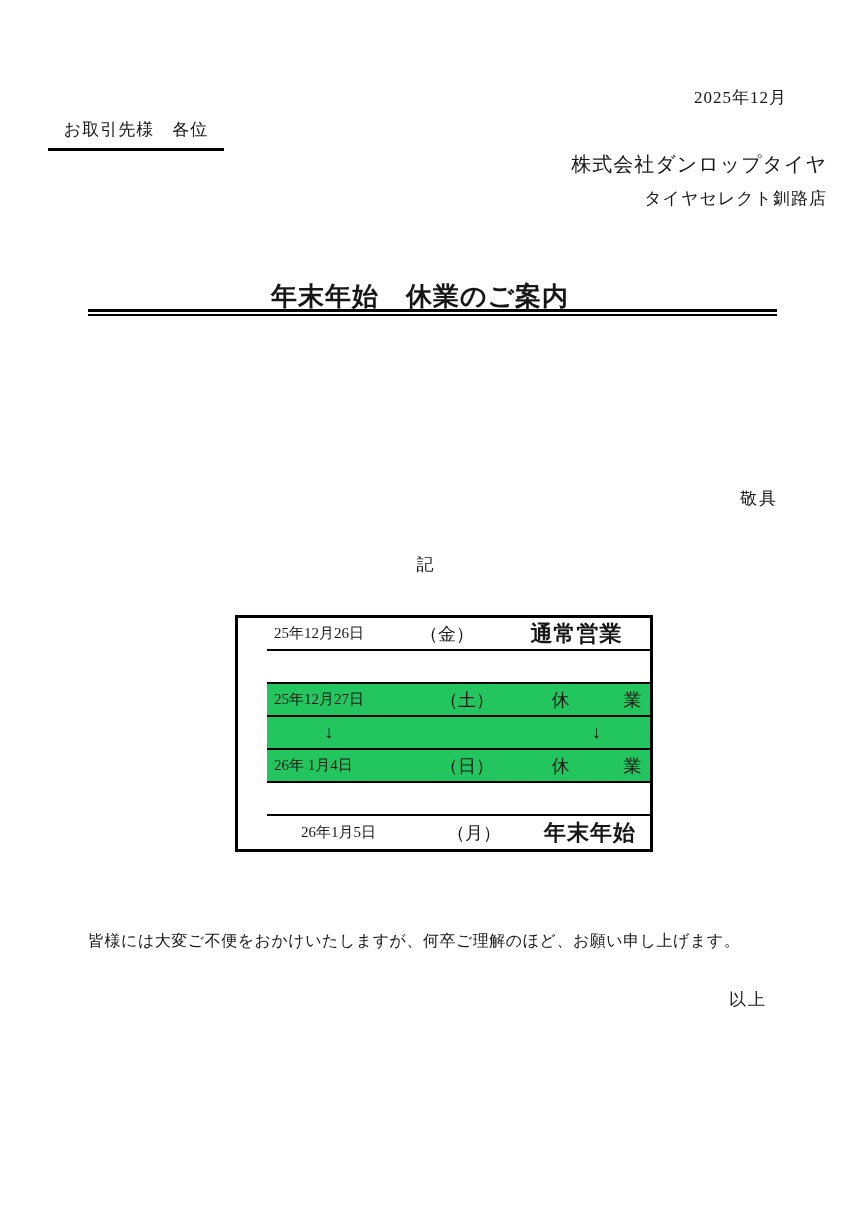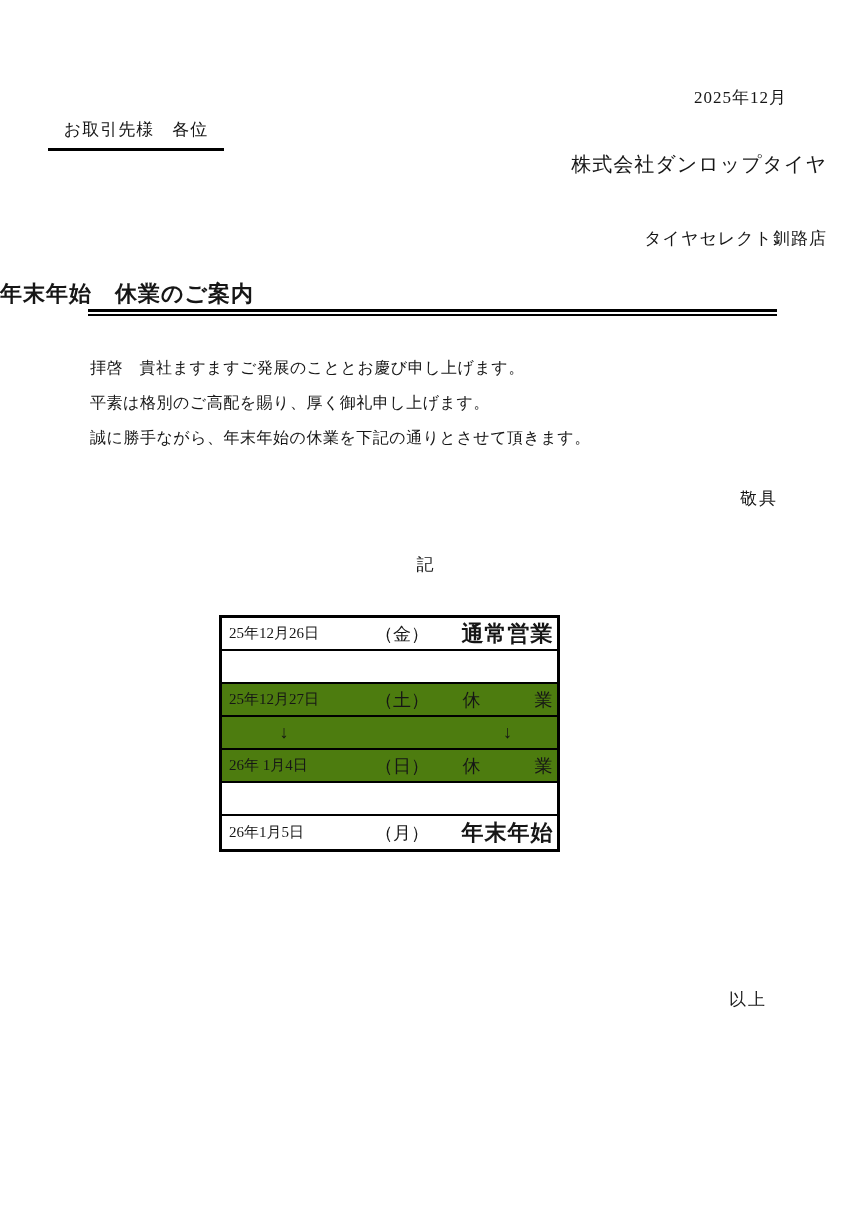--- a/index.html
+++ b/index.html
@@ -33,28 +33,28 @@
 
   .company-name {
     top: 151px; right: 37px;
     font-size: 20px;
     letter-spacing: 1px;
   }
   .store-name {
     top: 187px; right: 37px;
     font-size: 17px;
     letter-spacing: 1px;
-    margin-top: 40px;
   }
 
   .doc-title {
     top: 279px; left: 0; width: 840px;
+    text-align: center;
     font-family: "Liberation Sans", "DejaVu Sans", sans-serif;
     font-weight: bold;
-    font-size: 22px;
+    font-size: 26px;
     letter-spacing: 1px;
   }
 
   .title-rule {
     top: 309px; left: 88px;
     width: 689px; height: 7px;
     border-top: 3px solid #000;
     border-bottom: 2px solid #000;
   }
 
@@ -72,33 +72,34 @@
     letter-spacing: 2px;
   }
 
   .record-marker {
     top: 553px; left: 0; width: 850px;
     text-align: center;
     font-size: 17px;
   }
 
   .schedule-table {
-    top: 615px; left: 219px;
-    width: 341px; height: 237px;
+    top: 615px; left: 235px;
+    width: 418px; height: 237px;
     border: 3px solid #000;
     background: #fff;
+    padding-left: 29px;
   }
   .trow {
     display: flex;
     align-items: center;
     height: 33px;
     border-bottom: 2px solid #000;
   }
-  .trow:last-child { border-bottom: none; }
-  .trow.shaded { background: #4d7c0f; }
+  .trow:last-child { border-bottom: none; margin-left: 27px; }
+  .trow.shaded { background: #22c55e; gap: 20px; }
 
   .cell-date {
     width: 124px;
     padding-left: 7px;
     font-size: 15px;
     text-align: left;
   }
   .cell-day {
     width: 112px;
     text-align: center;
@@ -146,25 +147,20 @@
   <div class="abs recipient-wrap">
     <span class="recipient-text">お取引先様　各位</span>
   </div>
 
   <div class="abs company-name">株式会社ダンロップタイヤ</div>
   <div class="abs store-name">タイヤセレクト釧路店</div>
 
   <div class="abs doc-title">年末年始　休業のご案内</div>
   <div class="abs title-rule"></div>
 
-  <div class="abs greeting">
-    <p>拝啓　貴社ますますご発展のこととお慶び申し上げます。</p>
-    <p>平素は格別のご高配を賜り、厚く御礼申し上げます。</p>
-    <p>誠に勝手ながら、年末年始の休業を下記の通りとさせて頂きます。</p>
-  </div>
 
   <div class="abs closing-word">敬具</div>
 
   <div class="abs record-marker">記</div>
 
   <div class="abs schedule-table">
 
     <div class="trow">
       <div class="cell-date">25年12月26日</div>
       <div class="cell-day">（金）</div>
@@ -202,16 +198,17 @@
     </div>
 
     <div class="trow">
       <div class="cell-date">26年1月5日</div>
       <div class="cell-day">（月）</div>
       <div class="cell-status strong">年末年始</div>
     </div>
 
   </div>
 
+  <div class="abs closing-note">皆様には大変ご不便をおかけいたしますが、何卒ご理解のほど、お願い申し上げます。</div>
 
   <div class="abs end-marker">以上</div>
 
 </div>
 
 </body></html>

